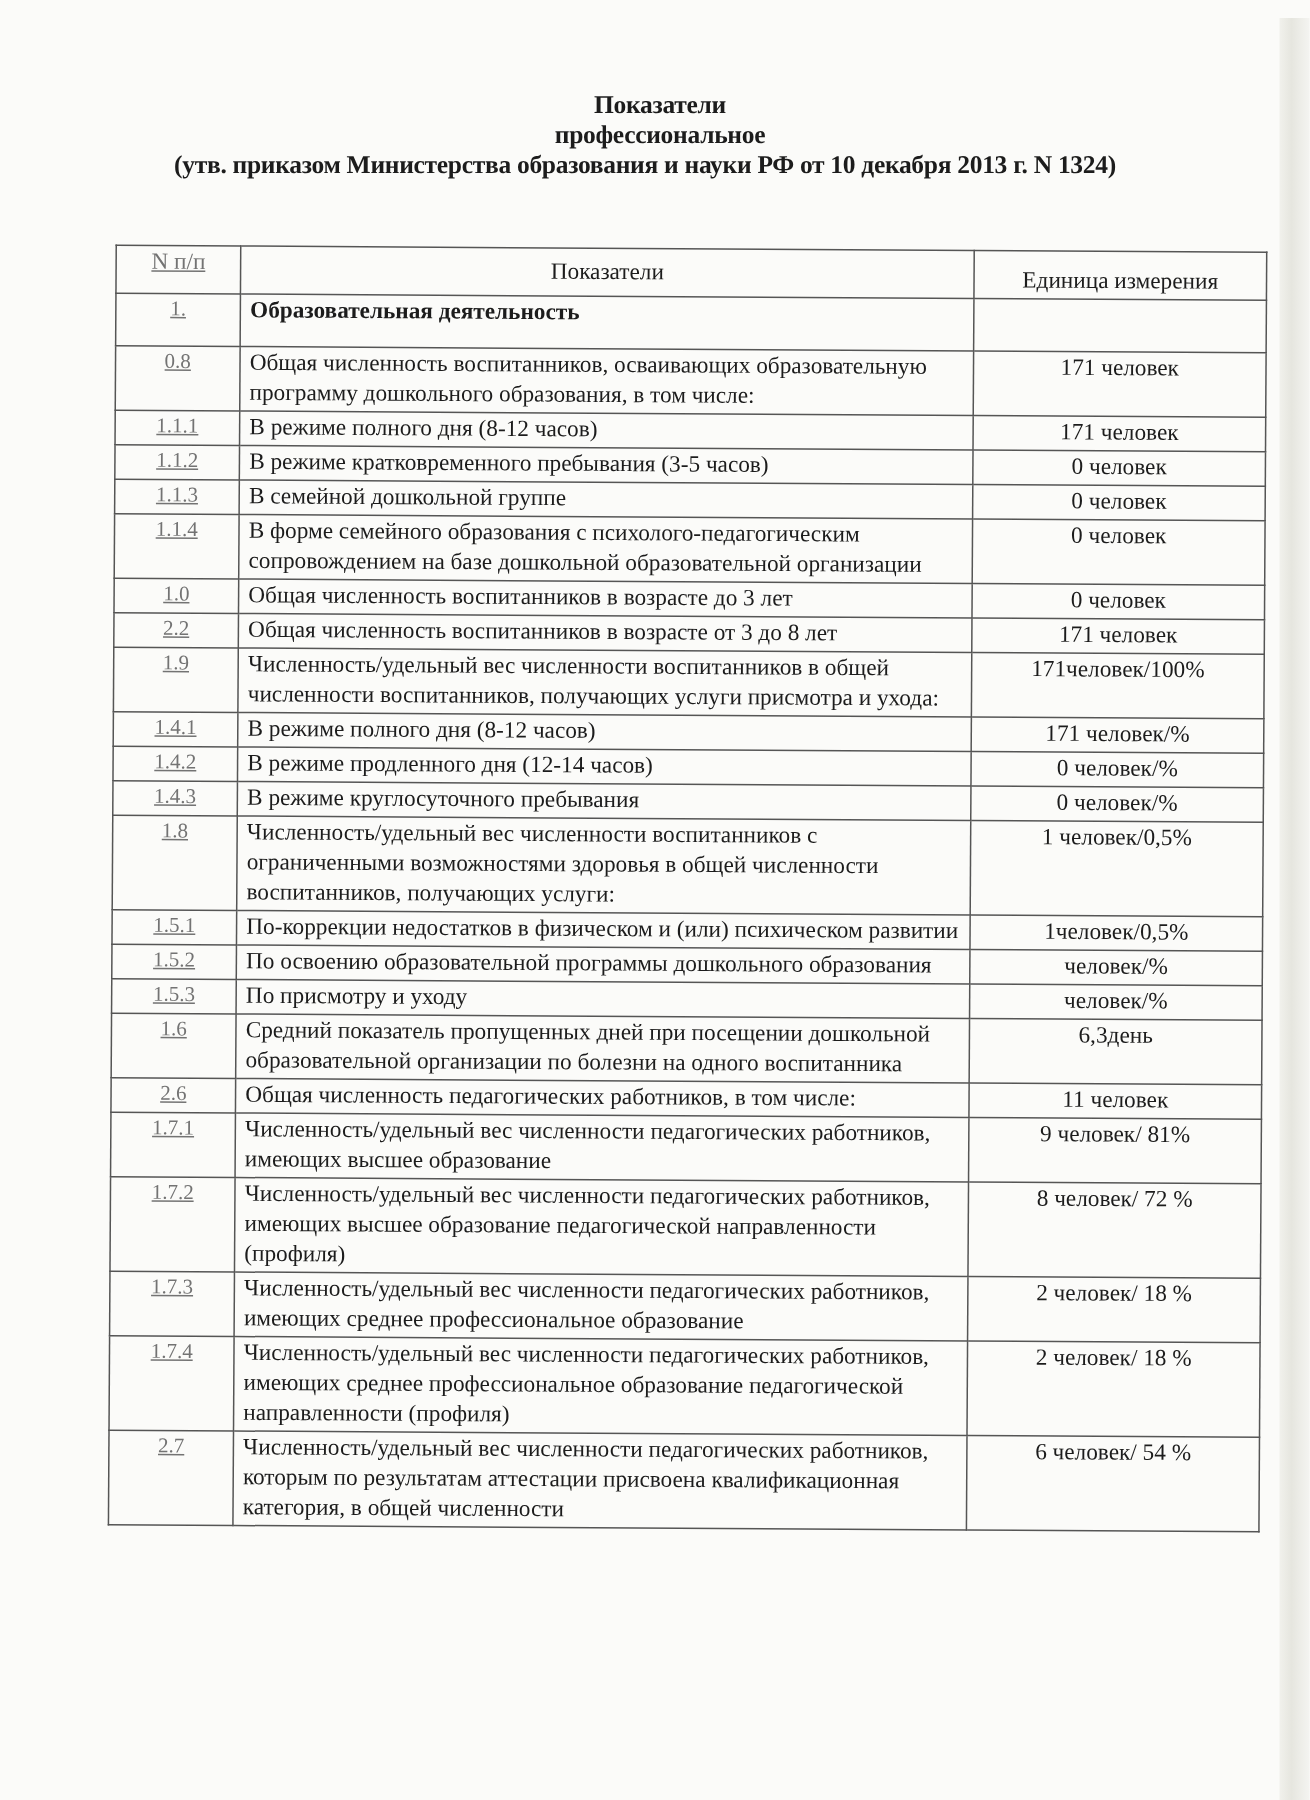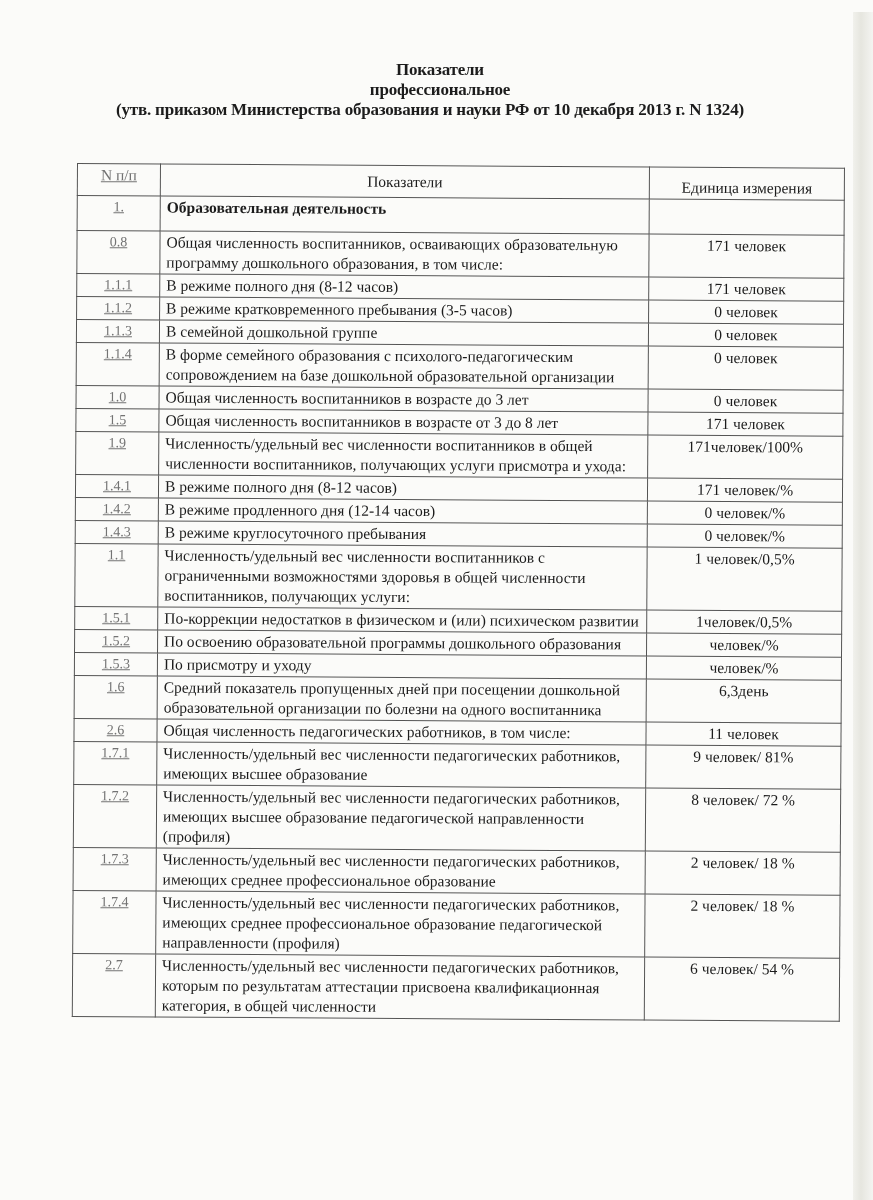--- a/index.html
+++ b/index.html
@@ -87,21 +87,21 @@
         <td class="num">1.1.4</td>
         <td class="ind-text">В форме семейного образования с психолого-педагогическим сопровождением на базе дошкольной образовательной организации</td>
         <td class="val">0 человек</td>
       </tr>
       <tr>
         <td class="num">1.0</td>
         <td class="ind-text">Общая численность воспитанников в возрасте до 3 лет</td>
         <td class="val">0 человек</td>
       </tr>
       <tr>
-        <td class="num">1.5</td>
+        <td class="num">2.2</td>
         <td class="ind-text">Общая численность воспитанников в возрасте от 3 до 8 лет</td>
         <td class="val">171 человек</td>
       </tr>
       <tr>
         <td class="num">1.9</td>
         <td class="ind-text">Численность/удельный вес численности воспитанников в общей численности воспитанников, получающих услуги присмотра и ухода:</td>
         <td class="val">171человек/100%</td>
       </tr>
       <tr>
         <td class="num">1.4.1</td>
@@ -112,21 +112,21 @@
         <td class="num">1.4.2</td>
         <td class="ind-text">В режиме продленного дня (12-14 часов)</td>
         <td class="val">0 человек/%</td>
       </tr>
       <tr>
         <td class="num">1.4.3</td>
         <td class="ind-text">В режиме круглосуточного пребывания</td>
         <td class="val">0 человек/%</td>
       </tr>
       <tr>
-        <td class="num">1.1</td>
+        <td class="num">1.8</td>
         <td class="ind-text">Численность/удельный вес численности воспитанников с ограниченными возможностями здоровья в общей численности воспитанников, получающих услуги:</td>
         <td class="val">1 человек/0,5%</td>
       </tr>
       <tr>
         <td class="num">1.5.1</td>
         <td class="ind-text">По-коррекции недостатков в физическом и (или) психическом развитии</td>
         <td class="val">1человек/0,5%</td>
       </tr>
       <tr>
         <td class="num">1.5.2</td>

